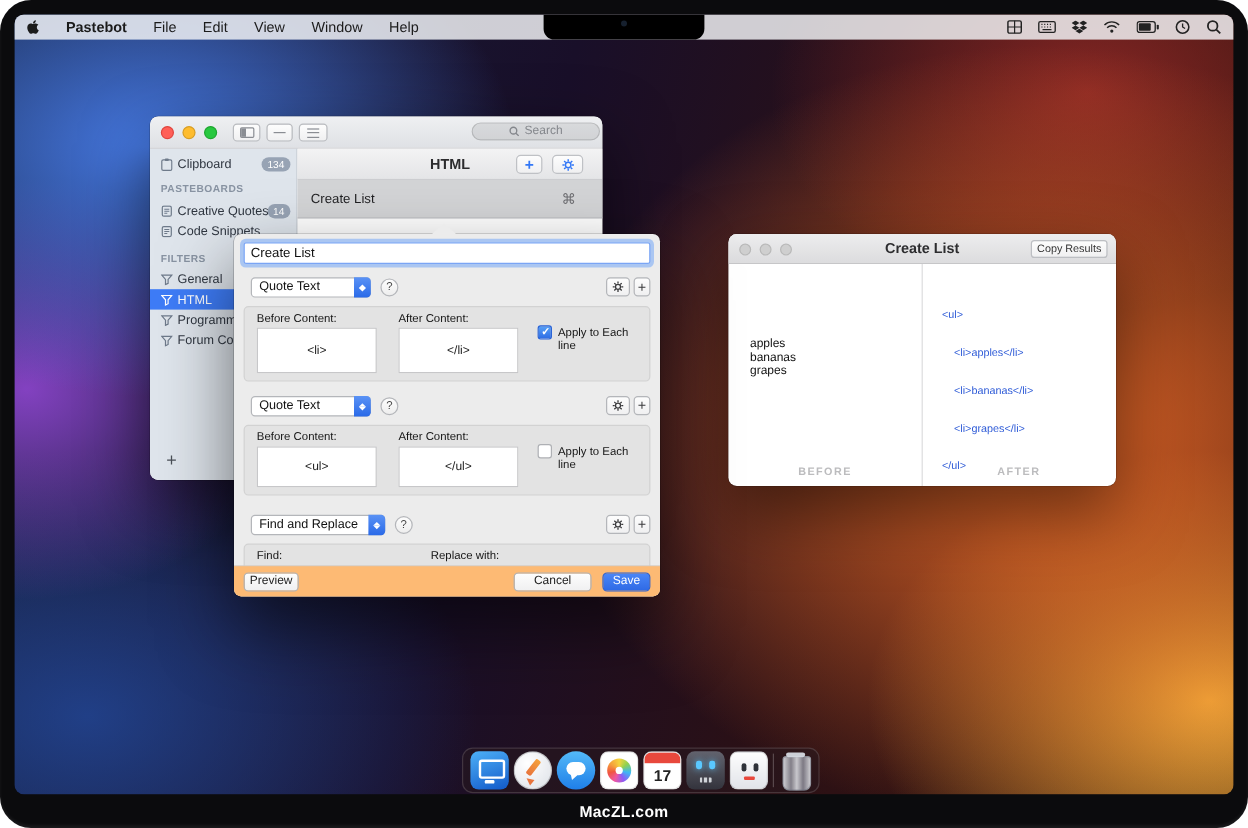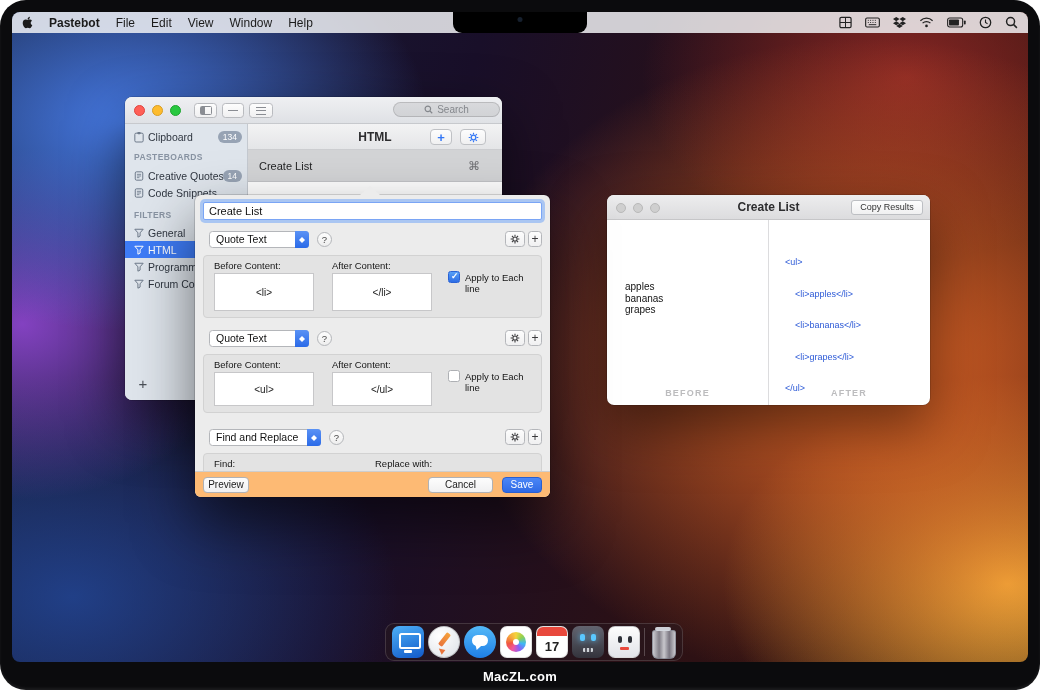--- a/index.html
+++ b/index.html
@@ -13,21 +13,21 @@
       radial-gradient(40% 50% at 84% 54%, rgba(238,108,40,.96), rgba(238,108,40,0) 100%),
       radial-gradient(28% 32% at 98% 88%, rgba(246,178,60,.95), rgba(246,178,60,0) 100%),
       radial-gradient(26% 28% at 88% 10%, rgba(158,44,40,.8), rgba(158,44,40,0) 100%),
       linear-gradient(105deg, #16213f 0%, #190f29 40%, #2a1016 65%, #3a150c 100%);
   }
   .brand { position:absolute; bottom:6px; left:0; width:100%; text-align:center; color:#fff; font-size:13px; font-weight:bold; letter-spacing:.3px; }
 
   
   .menubar { position:absolute; top:0; left:0; right:0; height:21px; background:rgba(242,243,245,.84);
     display:flex; justify-content:space-between; align-items:center; padding:0 10px; font-size:12px; color:#1b1b1b; z-index:5; }
-  .mb-left { display:flex; align-items:flex-start; gap:16px; }
+  .mb-left { display:flex; align-items:flex-start; gap:22px; }
   .mb-left .mb-app { font-weight:bold; }
   .mb-item { cursor:default; }
   .mb-right { display:flex; align-items:center; gap:13px; }
   .mb-right svg { display:block; }
   .notch { position:absolute; top:0; left:50%; transform:translateX(-50%); width:134px; height:21px; background:#000; border-radius:0 0 9px 9px; z-index:6; }
   .notch .cam { position:absolute; left:50%; top:5px; transform:translateX(-50%); width:5px; height:5px; border-radius:50%; background:#16202e; }
 
   
   .tl { width:11px; height:11px; border-radius:50%; display:inline-block; }
   .tl.red { background:#ff5f57; border:.5px solid #e0443e; }
@@ -89,21 +89,21 @@
   .sf-btn { position:absolute; top:5px; height:16px; background:linear-gradient(#fdfdfd,#f0f0f1); border:1px solid #b0b2b6; border-radius:4px; font-size:10px; color:#222; text-align:center; line-height:14px; }
   .sf-btn.primary { background:linear-gradient(#4a86f7,#2f6ae5); border-color:#2a5fd0; color:#fff; }
 
   
   .win-prev { position:absolute; left:595px; top:183px; width:323px; height:210px; border-radius:7px; background:#fff;
     box-shadow:0 22px 55px rgba(0,0,0,.5), 0 0 0 .5px rgba(0,0,0,.25); z-index:15; overflow:hidden; }
   .win-prev .titlebar { position:absolute; top:0; left:0; right:0; height:25px; background:linear-gradient(#ededee,#dcdcde); border-bottom:1px solid #c6c6c8; }
   .win-prev .lights { position:absolute; left:9px; top:7.5px; display:flex; gap:7px; }
   .win-prev .lights .tl { width:10px; height:10px; }
   .pv-title { position:absolute; left:0; right:0; text-align:center; line-height:25px; font-size:12px; font-weight:bold; color:#2d2d2f; }
-  .copy-btn { position:absolute; right:7px; top:5px; width:72px; height:15px; background:linear-gradient(#fdfdfd,#f0f0f1); border:1px solid #bdbfc3; border-radius:3px; font-size:9px; color:#333; text-align:center; line-height:13px; }
+  .copy-btn { position:absolute; right:7px; top:5px; width:64px; height:15px; background:linear-gradient(#fdfdfd,#f0f0f1); border:1px solid #bdbfc3; border-radius:3px; font-size:9px; color:#333; text-align:center; line-height:13px; }
   .pv-divider { position:absolute; left:161px; top:25px; bottom:0; width:1px; background:#dcdcde; }
   .pv-before { position:absolute; left:18px; top:39px; font-size:10px; line-height:11.5px; color:#111;margin-top:47px; }
   .pv-after { position:absolute; left:178px; top:41px; font-size:9px; line-height:10.5px; color:#2e5bd7; white-space:pre; }
   .pv-label { position:absolute; bottom:7px; font-size:9px; font-weight:bold; color:#bcbcbe; letter-spacing:1.2px; text-align:center; }
 
   
   .dock { position:absolute; left:373px; top:611px; width:298px; height:38px; border-radius:9px; background:rgba(40,24,30,.52);
     border:1px solid rgba(255,255,255,.14); display:flex; align-items:center; gap:4px; padding:0 6px; z-index:5; }
   .dicon { width:32px; height:32px; position:relative; flex:none; }
   .ic-screens { border-radius:7px; background:linear-gradient(160deg,#4db0f7,#1259c9); }
@@ -402,21 +402,21 @@
       <div class="helpbtn" style="left:134px;top:235px;">?</div>
       <div class="stepbtn" style="left:310px;top:234px;width:20px;">
         <svg width="10" height="10" viewBox="0 0 24 24" fill="none" stroke="#3a3a3c" stroke-width="2.6">
             <circle cx="12" cy="12" r="5"></circle>
             <path d="M12 1.5v4M12 18.5v4M1.5 12h4M18.5 12h4M4.6 4.6l2.9 2.9M16.5 16.5l2.9 2.9M19.4 4.6l-2.9 2.9M7.5 16.5l-2.9 2.9"></path>
           </svg>
       </div>
       <div class="stepbtn" style="left:333px;top:234px;width:14px;">+</div>
       <div class="groupbox" style="top:258px;height:38px;">
         <span class="glabel" style="left:10px;">Find:</span>
-        <span class="glabel" style="left:155px;margin-left:16px;">Replace with:</span>
+        <span class="glabel" style="left:155px;">Replace with:</span>
       </div>
 
       <div class="sheet-footer">
         <span class="sf-btn" style="left:8px;width:46px;">Preview</span>
         <span class="sf-btn" style="right:57px;width:65px;">Cancel</span>
         <span class="sf-btn primary" style="right:8px;width:40px;">Save</span>
       </div>
     </div>
 
     <div class="dock">

